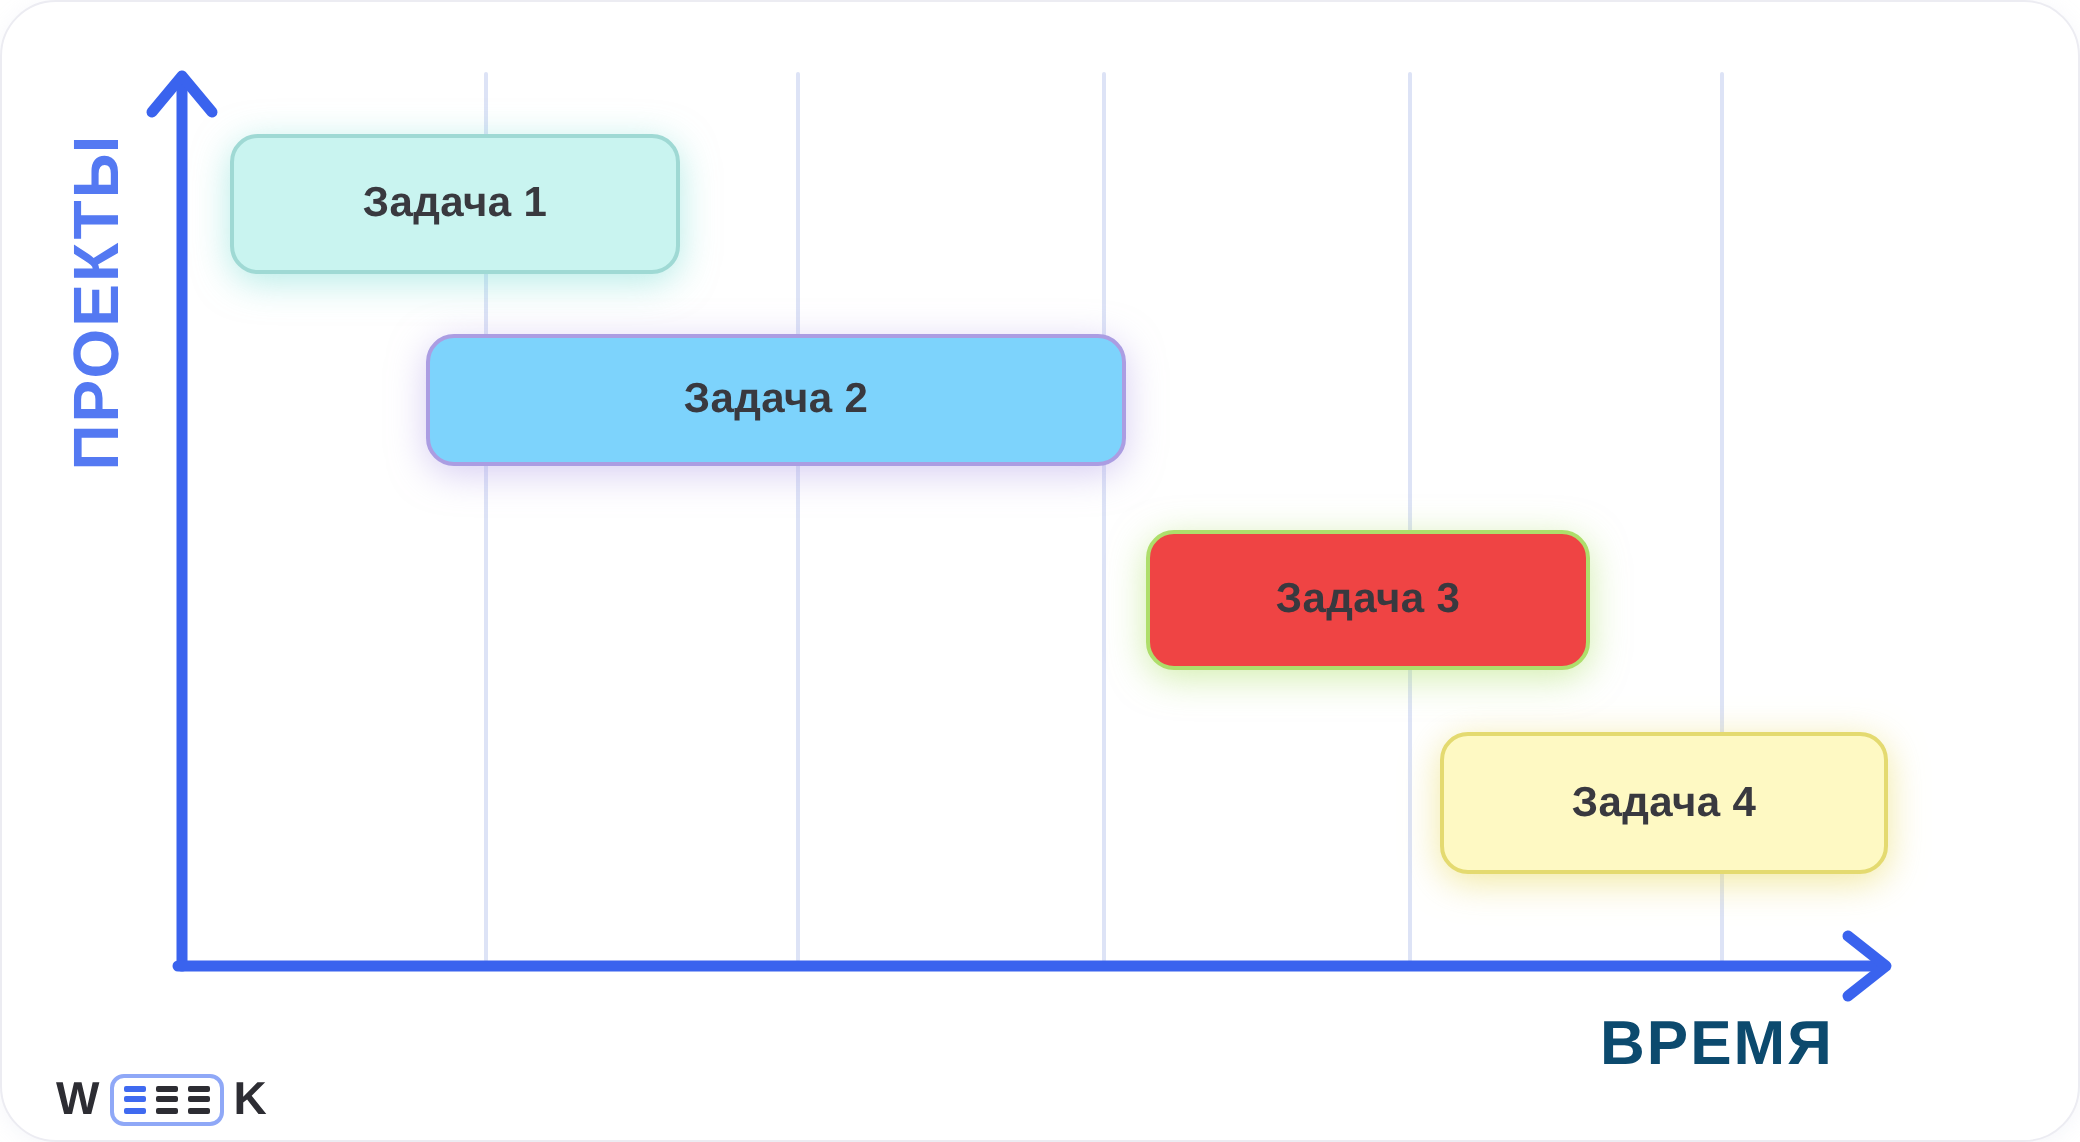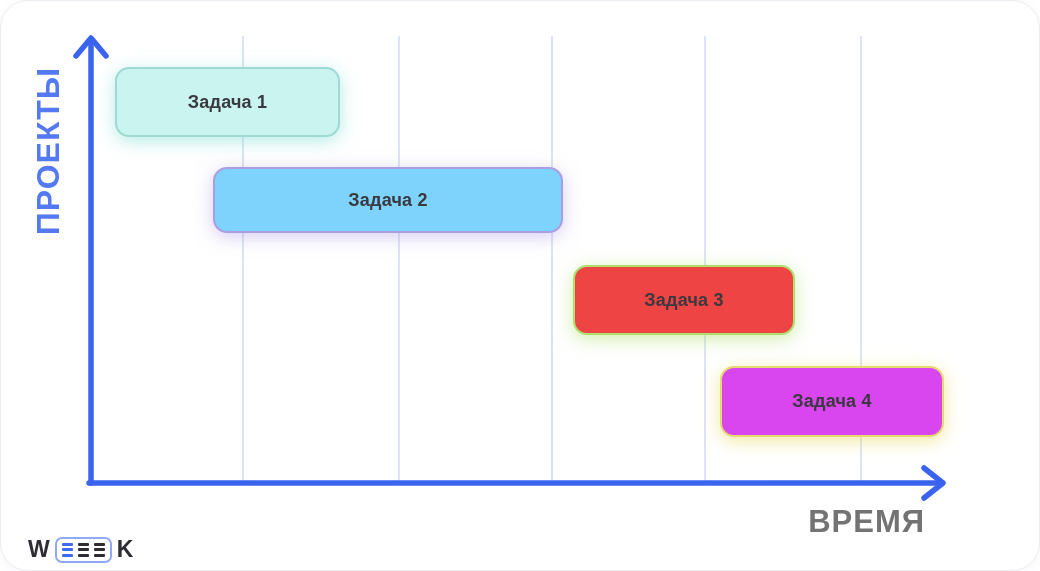--- a/index.html
+++ b/index.html
@@ -39,21 +39,21 @@
   .bar {
     position: absolute;
     display: flex;
     align-items: center;
     justify-content: center;
     border-radius: 14px;
     border: 2px solid transparent;
     box-sizing: border-box;
   }
   .bar span {
-    font-size: 18px;
+    font-size: 21px;
     font-weight: 700;
     color: #39393f;
     letter-spacing: 0.2px;
   }
   .y-axis-label {
     position: absolute;
     left: -38px;
     top: 133px;
     width: 172px;
     height: 36px;
@@ -64,25 +64,25 @@
     font-weight: 700;
     letter-spacing: 1px;
     color: #5479f2;
     white-space: nowrap;
   }
   .x-axis-label {
     position: absolute;
     left: 800px;
     top: 504px;
     width: 125px;
-    text-align: right;
+    text-align: left;
     font-size: 31px;
     font-weight: 700;
     letter-spacing: 1px;
-    color: #737373;
+    color: #0c4a6e;
     white-space: nowrap;
   }
   .footer {
     position: absolute;
     left: 28px;
     top: 536px;
     display: flex;
     align-items: center;
     gap: 4px;
   }
@@ -148,21 +148,21 @@
   <div id="bars">
       <div class="bar" style="left: 115px; top: 67px; width: 225px; height: 70px; background: rgb(201, 244, 240); border-color: rgb(159, 217, 212); box-shadow: rgba(120, 220, 212, 0.55) 0px 4px 18px;">
         <span>Задача 1</span>
       </div>
       <div class="bar" style="left: 213px; top: 167px; width: 350px; height: 66px; background: #7dd3fc; border-color: rgb(171, 157, 226); box-shadow: rgba(176, 158, 232, 0.5) 0px 4px 18px;">
         <span>Задача 2</span>
       </div>
       <div class="bar" style="left: 573px; top: 265px; width: 222px; height: 70px; background: #ef4444; border-color: rgb(174, 222, 107); box-shadow: rgba(173, 224, 106, 0.55) 0px 4px 18px;">
         <span>Задача 3</span>
       </div>
-      <div class="bar" style="left: 720px; top: 366px; width: 224px; height: 71px; background: #d946ef; border-color: rgb(228, 218, 112); box-shadow: rgba(233, 218, 96, 0.6) 0px 4px 18px;">
+      <div class="bar" style="left: 720px; top: 366px; width: 224px; height: 71px; background: #fef9c3; border-color: rgb(228, 218, 112); box-shadow: rgba(233, 218, 96, 0.6) 0px 4px 18px;">
         <span>Задача 4</span>
       </div>
     </div>
 
   <div class="y-axis-label">ПРОЕКТЫ</div>
   <div class="x-axis-label">ВРЕМЯ</div>
 
   <div class="footer">
     <span class="logo-letter">W</span>
     <span class="logo-box">

